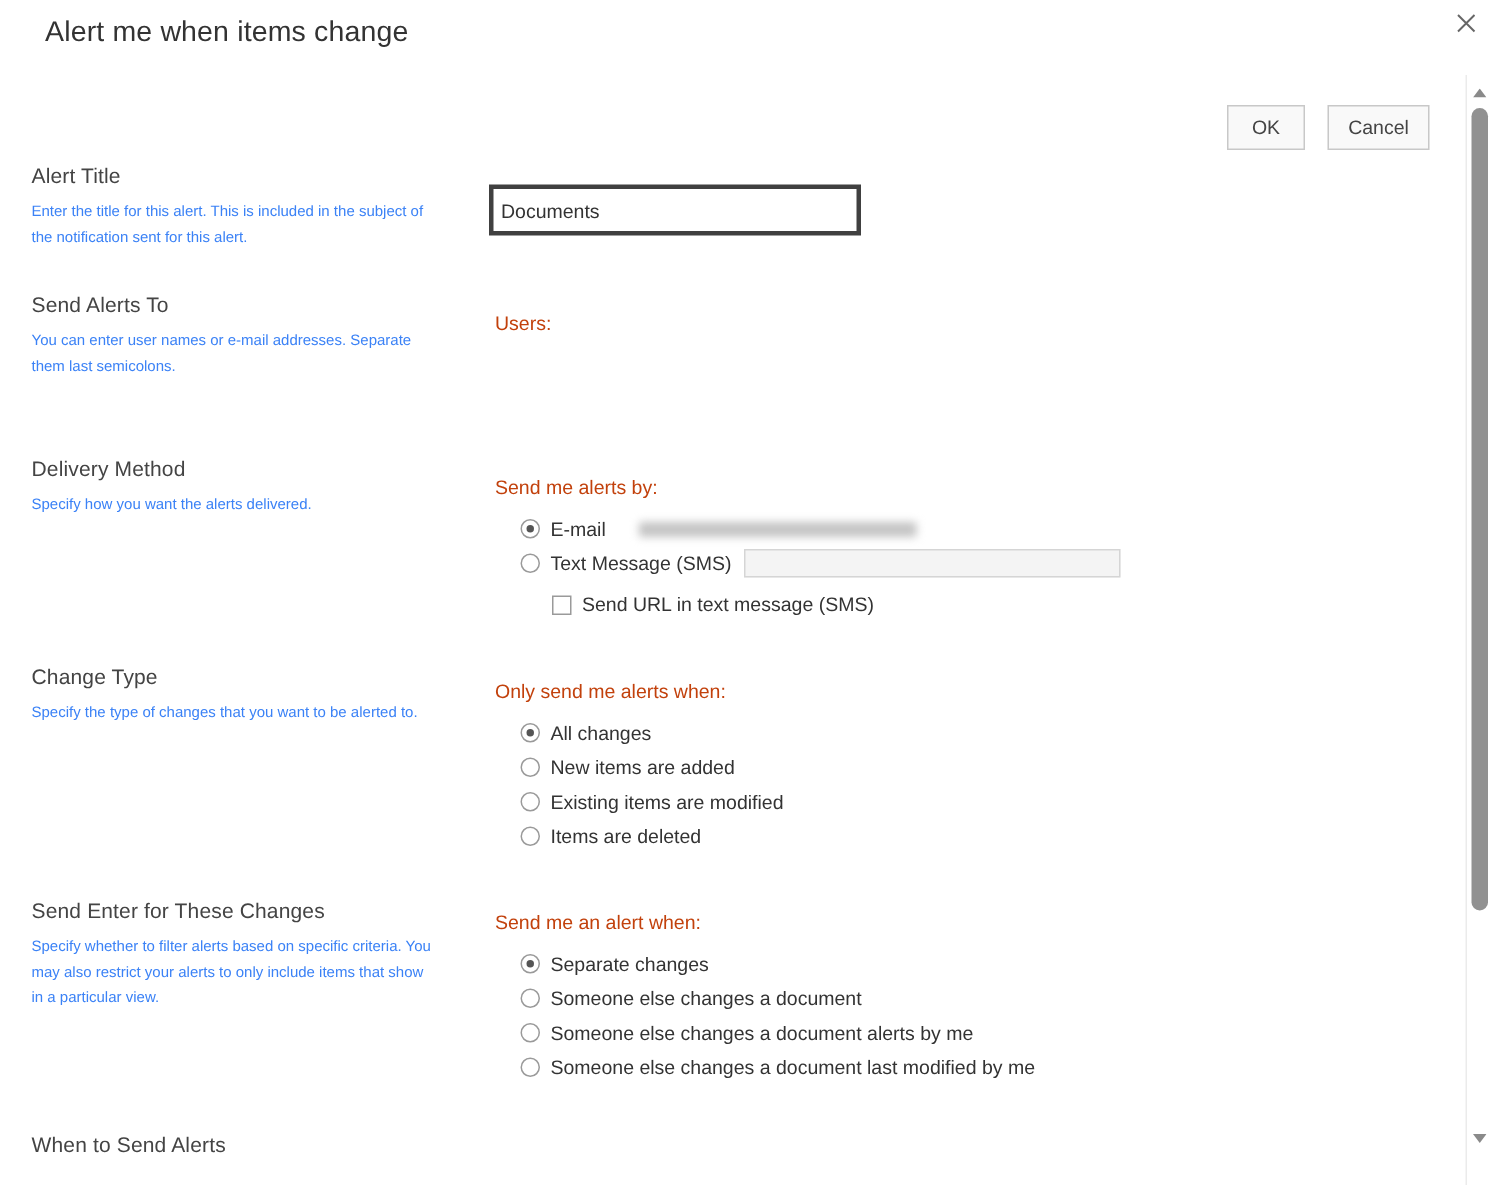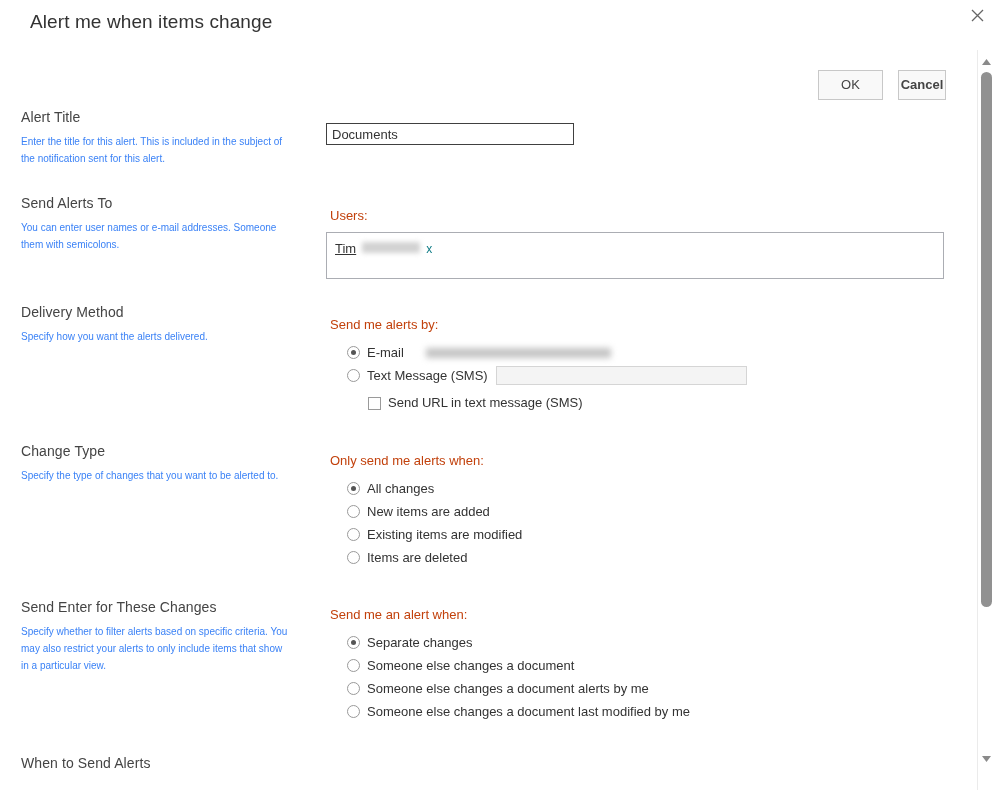--- a/index.html
+++ b/index.html
@@ -61,33 +61,33 @@
 
   
   .actions {
     position: absolute;
     left: 818px;
     top: 20px;
     display: flex;
     gap: 15px;
   }
   .btn {
-    width: 65px;
+    width: 52px;
     height: 30px;
     background: #f9f9f9;
     border: 1px solid #c8c8c8;
     font-family: "Liberation Sans", sans-serif;
     font-size: 13px;
     color: #444444;
     cursor: pointer;
     padding: 0;
     line-height: 28px;
     text-align: center;
   }
-  .btn-cancel { width: 48px; font-weight: bold; }
+  .btn-cancel { width: 68px; }
 
   
   .row {
     position: absolute;
     left: 0;
     width: 972px;
   }
   .label-col {
     position: absolute;
     left: 21px;
@@ -112,22 +112,22 @@
   }
   .field-label {
     font-size: 13px;
     color: #c2410c;
     margin: 0 0 9px 4px;
   }
 
   
   .text-input {
     width: 248px;
-    height: 22px;
-    border: 1px solid #404040;
+    height: 34px;
+    border: 3px solid #404040;
     font-family: "Liberation Sans", sans-serif;
     font-size: 13px;
     color: #333333;
     padding: 0 5px;
     background: #ffffff;
     outline: none;
   }
   .people-box {
     width: 618px;
     height: 47px;
@@ -289,31 +289,24 @@
         <p class="sect-desc">Enter the title for this alert. This is included in the subject of the notification sent for this alert.</p>
       </div>
       <div class="field-col" style="top:14px;">
         <input class="text-input" type="text" value="Documents" style="">
       </div>
     </div>
 
     <div class="row" style="top:145px;">
       <div class="label-col">
         <p class="sect-title">Send Alerts To</p>
-        <p class="sect-desc">You can enter user names or e-mail addresses. Someone them with semicolons.</p>
+        <p class="sect-desc">You can enter user names or e-mail addresses. Separate them last semicolons.</p>
       </div>
       <div class="field-col" style="top:13px;">
         <p class="field-label">Users:</p>
-        <div class="people-box">
-          <span class="person-token">
-            <span class="person-name">Tim</span>
-              <span class="redact redact-name"></span>
-            <span class="token-x">x</span>
-          </span>
-        </div>
       </div>
     </div>
 
     <div class="row" style="top:254px;">
       <div class="label-col">
         <p class="sect-title">Delivery Method</p>
         <p class="sect-desc">Specify how you want the alerts delivered.</p>
       </div>
       <div class="field-col" style="top:13px;">
         <p class="field-label">Send me alerts by:</p>

